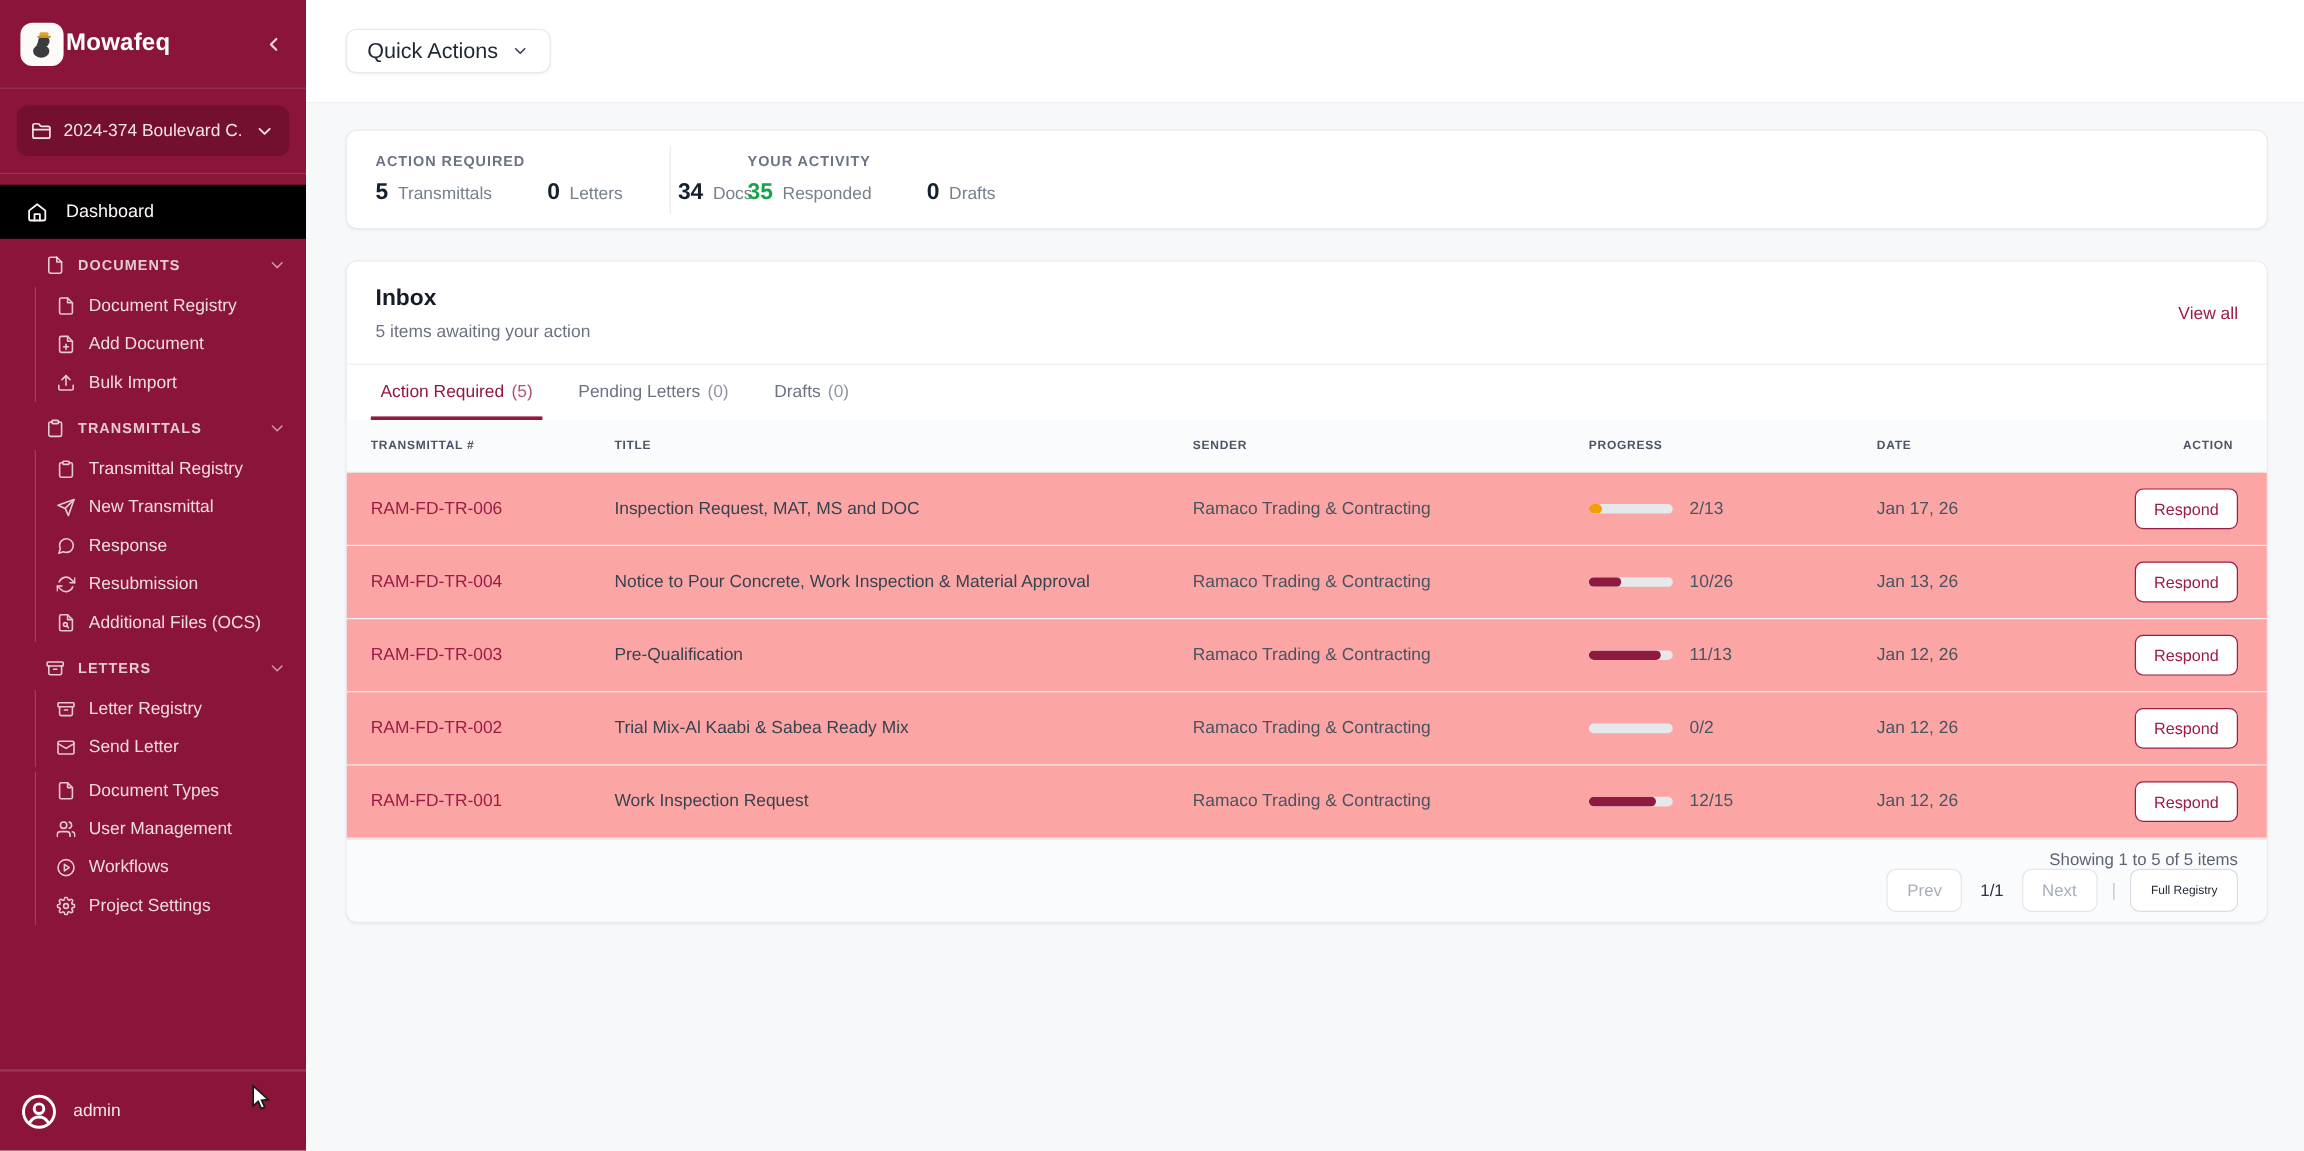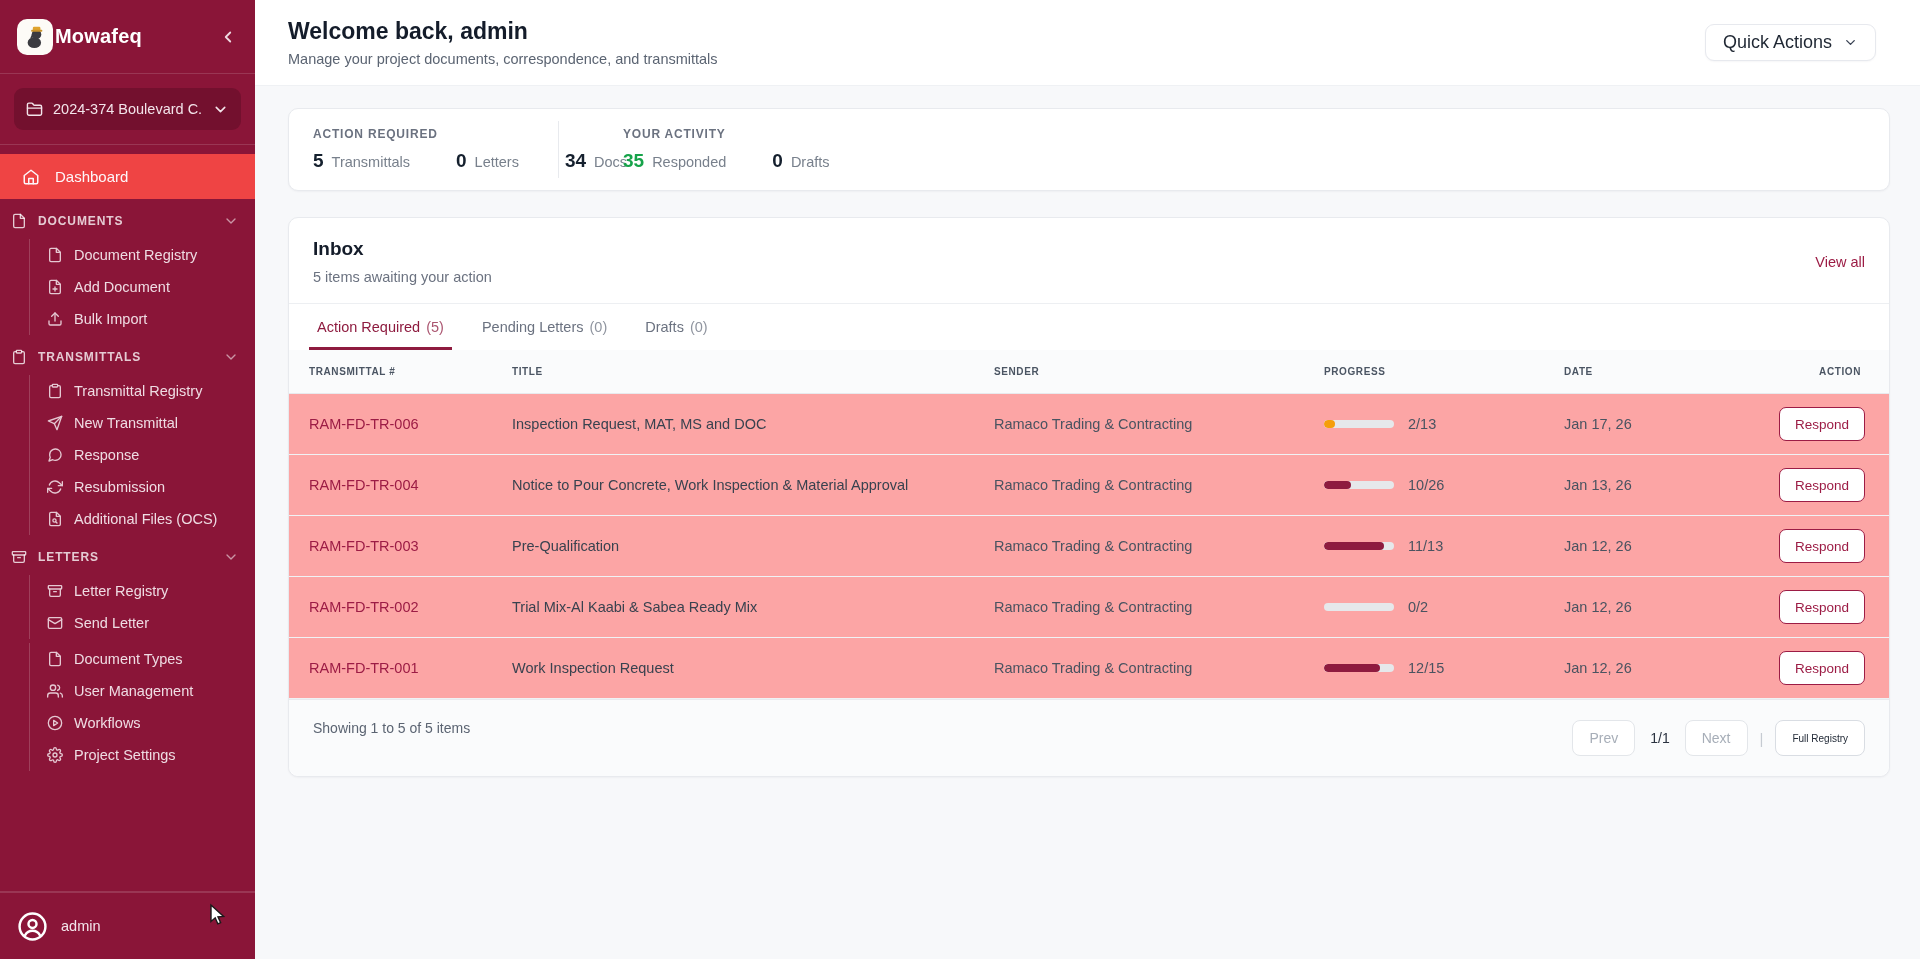--- a/index.html
+++ b/index.html
@@ -17,25 +17,25 @@
   .collapse-btn svg { width:18px; height:18px; }
   .sb-divider { height:1px; background:rgba(255,255,255,.14); flex:none; }
   .sb-project-wrap { padding:14px 14px; }
   .project-select { width:100%; height:42px; background:#73102E; border:none; border-radius:9px; color:#F3E4EA; display:flex; align-items:center; gap:10px; padding:0 12px; font-size:14.5px; font-family:inherit; cursor:pointer; }
   .project-select .label { white-space:nowrap; overflow:hidden; }
   .project-select svg { width:17px; height:17px; flex:none; }
   .project-select .chev { margin-left:auto; }
 
   .sb-nav { flex:1; overflow:hidden; padding-top:9px; }
   .nav-dash { display:flex; align-items:center; gap:15px; height:45px; padding-left:22px; font-size:15px; color:#FDF7FA; cursor:pointer; }
-  .nav-dash.active { background:#ef4444;align-items:center; }
+  .nav-dash.active { background:#000000;align-items:center; }
   .nav-dash svg { width:18px; height:18px; }
 
   .nav-section { margin-top:4px; }
-  .sec-head { display:flex; align-items:center; gap:11px; padding:10px 16px 10px 11px; font-size:12px; font-weight:bold; letter-spacing:.9px; color:rgba(255,255,255,.78); cursor:pointer; }
+  .sec-head { display:flex; align-items:center; gap:11px; padding:10px 16px 10px 38px; font-size:12px; font-weight:bold; letter-spacing:.9px; color:rgba(255,255,255,.78); cursor:pointer; }
   .sec-head svg { width:16px; height:16px; }
   .sec-head .chev { margin-left:auto; opacity:.7; }
   .sec-items { margin-left:29px; border-left:1px solid rgba(255,255,255,.18); }
   .nav-item { display:flex; align-items:center; gap:11px; padding:8px 0 8px 17px; font-size:14.5px; color:#EFDCE3; cursor:pointer; }
   .nav-item svg { width:16px; height:16px; opacity:.9; }
 
   .sb-bottom { flex:none; }
   .help-row { display:flex; align-items:center; gap:13px; height:40px; padding-left:19px; font-size:14.5px; color:#F3E6EB; cursor:pointer; }
   .help-row svg { width:19px; height:19px; }
   .user-row { display:flex; align-items:center; gap:13px; height:66px; padding-left:17px; font-size:14.5px; color:#F3E6EB; cursor:pointer; }
@@ -81,21 +81,21 @@
   .trow .c1 { padding-left:20px; }
   .t-id { font-size:14.5px; color:#9C1C45; text-decoration:none; cursor:pointer; }
   .t-title { font-size:14.5px; color:#39424F; }
   .t-sender, .t-date { font-size:14.5px; color:#4A5360; }
   .prog-cell { display:flex; align-items:center; gap:14px; }
   .prog-track { width:70px; height:8px; background:#E6E8EB; border-radius:99px; overflow:hidden; }
   .prog-fill { height:100%; border-radius:99px; }
   .c6 { display:flex; justify-content:flex-end; padding-right:24px; }
   .respond-btn { height:34px; padding:0 15px; background:#FFF; border:1px solid #9C1C45; border-radius:7px; color:#9C1C45; font-size:13.5px; font-family:inherit; cursor:pointer; }
 
-  .tfoot { display:flex; align-items:flex-start; justify-content:space-between; background:#FAFBFC; border-top:1px solid #E8EAEE; border-radius:0 0 10px 10px; padding:20px 24px; }
+  .tfoot { display:flex; align-items:flex-end; justify-content:space-between; background:#FAFBFC; border-top:1px solid #E8EAEE; border-radius:0 0 10px 10px; padding:8px 24px;flex-direction:column; }
   .tfoot .showing { font-size:14px; color:#5B6472; }
   .pager { display:flex; align-items:center; }
   .pg-btn { height:36px; padding:0 16px; background:#FFF; border:1px solid #E3E6EA; border-radius:8px; font-size:14px; font-family:inherit; color:#A7AEB8; cursor:default; }
   .pg-page { font-size:14px; color:#2A3240; margin:0 15px; }
   .pg-sep { font-size:15px; color:#C6CBD2; margin:0 12px; }
   .full-reg { height:36px; padding:0 16px; background:#FFF; border:1px solid #D9DDE3; border-radius:8px; font-size:10px; font-family:inherit; color:#232B38; cursor:pointer; }
 
   .cursor { position:absolute; left:207px; top:903px; pointer-events:none; z-index:99; }
   .ic { display:inline-flex; }
 </style>
@@ -353,24 +353,20 @@
             <circle cx="12" cy="10" r="3.1"></circle>
             <path d="M6.3 18.6a6.6 6.6 0 0 1 11.4 0"></path>
           </svg>
         <span>admin</span>
       </div>
     </div>
   </aside>
 
   <main>
     <header class="topbar">
-      <div>
-        <h1>Welcome back, admin</h1>
-        <p>Manage your project documents, correspondence, and transmittals</p>
-      </div>
       <button class="quick-actions">
         <span>Quick Actions</span>
         <svg viewBox="0 0 24 24" fill="none" stroke="currentColor" stroke-width="2.2" stroke-linecap="round" stroke-linejoin="round">
             <path d="m6 9 6 6 6-6"></path>
           </svg>
       </button>
     </header>
 
     <div class="content">
 

